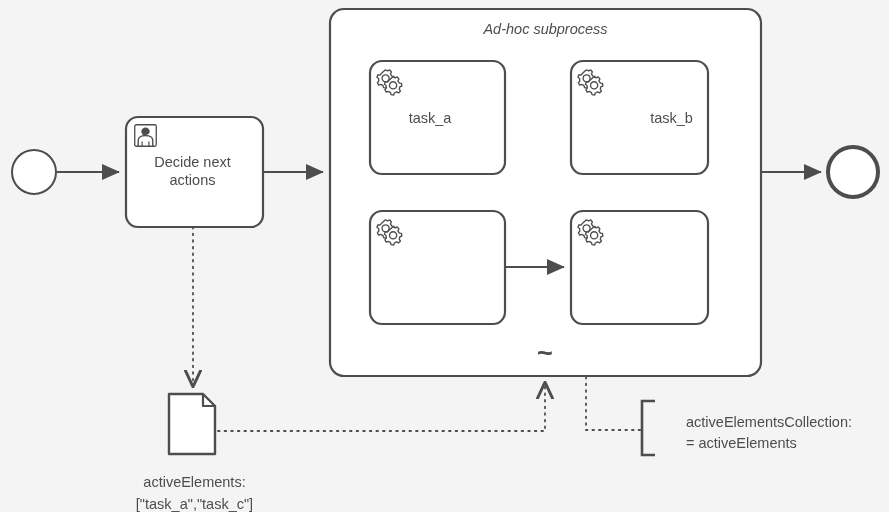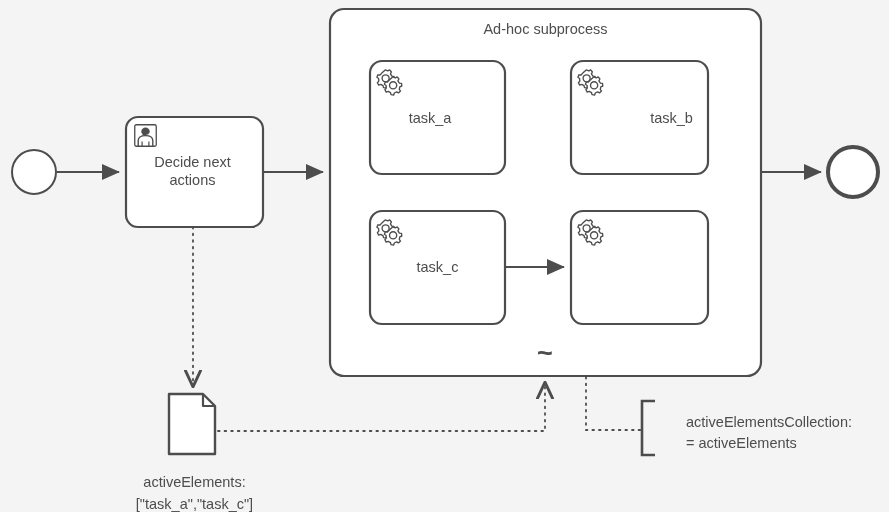--- a/index.html
+++ b/index.html
@@ -28,20 +28,21 @@
     font-size: 14.5px;
     line-height: 18px;
     text-align: center;
     white-space: pre;
     pointer-events: none;
   }
   #label-subprocess-title {
     left: 330px;
     top: 20px;
     width: 431px;
+    font-style: italic;
   }
   #label-decide {
     left: 126px;
     top: 153px;
     width: 133px;
   }
   #label-task-a { left: 370px; top: 109px; width: 120px; }
   #label-task-b { left: 571px; top: 109px; width: 137px; padding-left: 32px; }
   #label-task-c { left: 370px; top: 258px; width: 135px; }
   #label-task-d { left: 571px; top: 258px; width: 137px; }
@@ -220,21 +221,20 @@
 
   <div class="lbl" id="label-subprocess-title">Ad-hoc subprocess</div>
 
   <div class="lbl" id="label-decide">Decide next
 actions</div>
 
   <div class="lbl" id="label-task-a">task_a</div>
 
   <div class="lbl" id="label-task-b">task_b</div>
 
-  <div class="lbl" id="label-task-c">task_c</div>
 
 
   <div id="marker-adhoc">~</div>
 
   <div class="lbl" id="label-dataobject">activeElements:
 ["task_a","task_c"]</div>
 
   <div class="lbl" id="label-annotation">activeElementsCollection:
 = activeElements</div>
 

